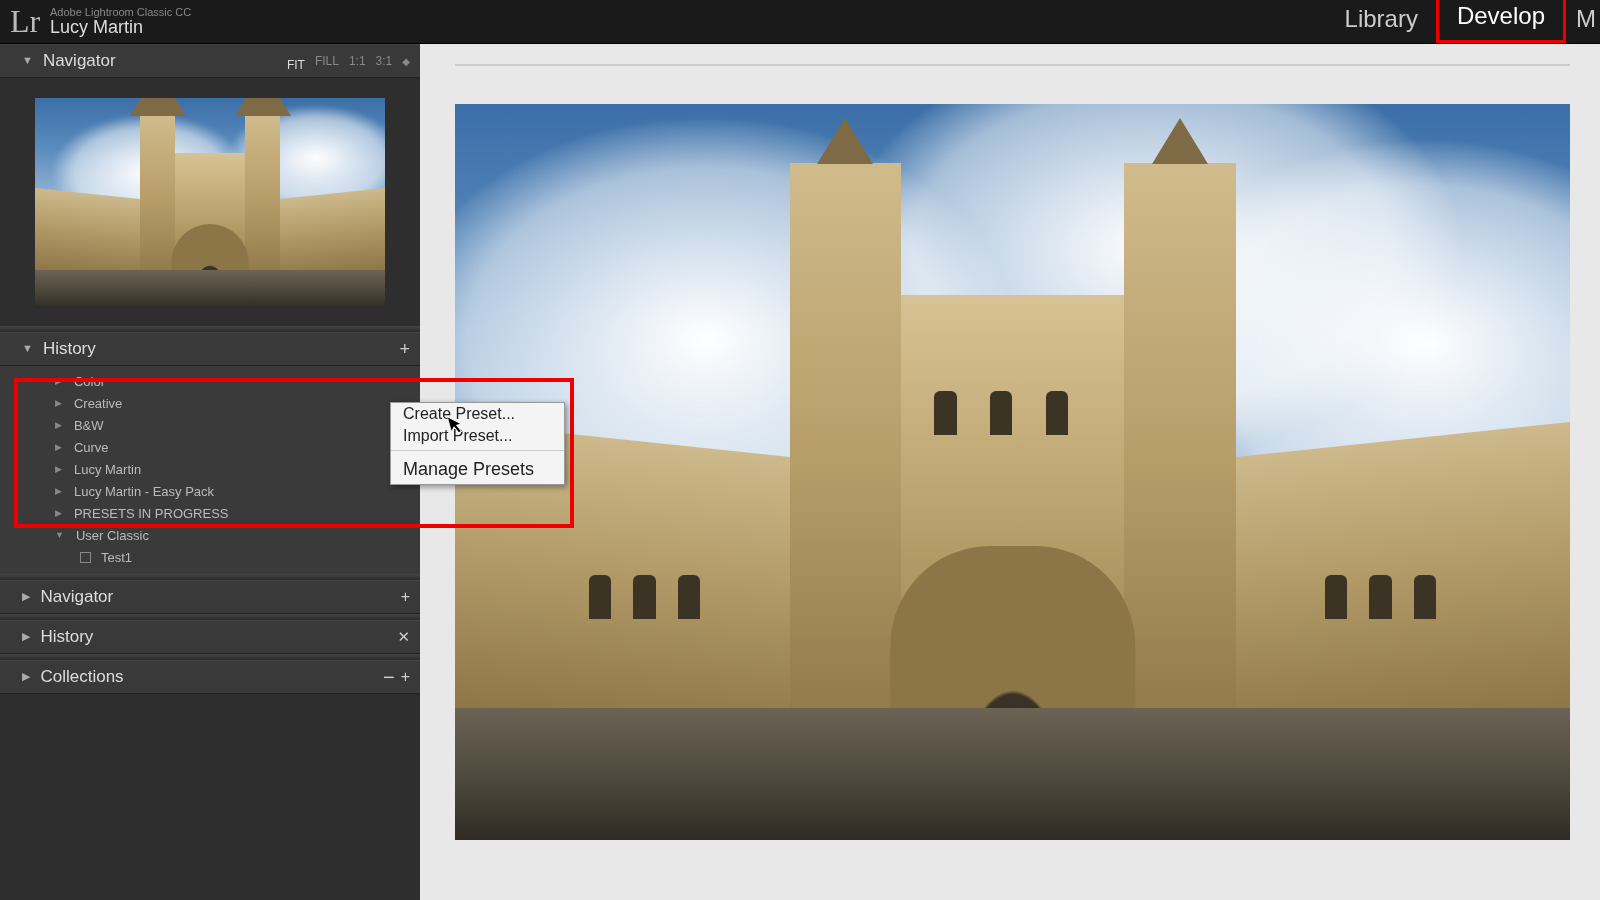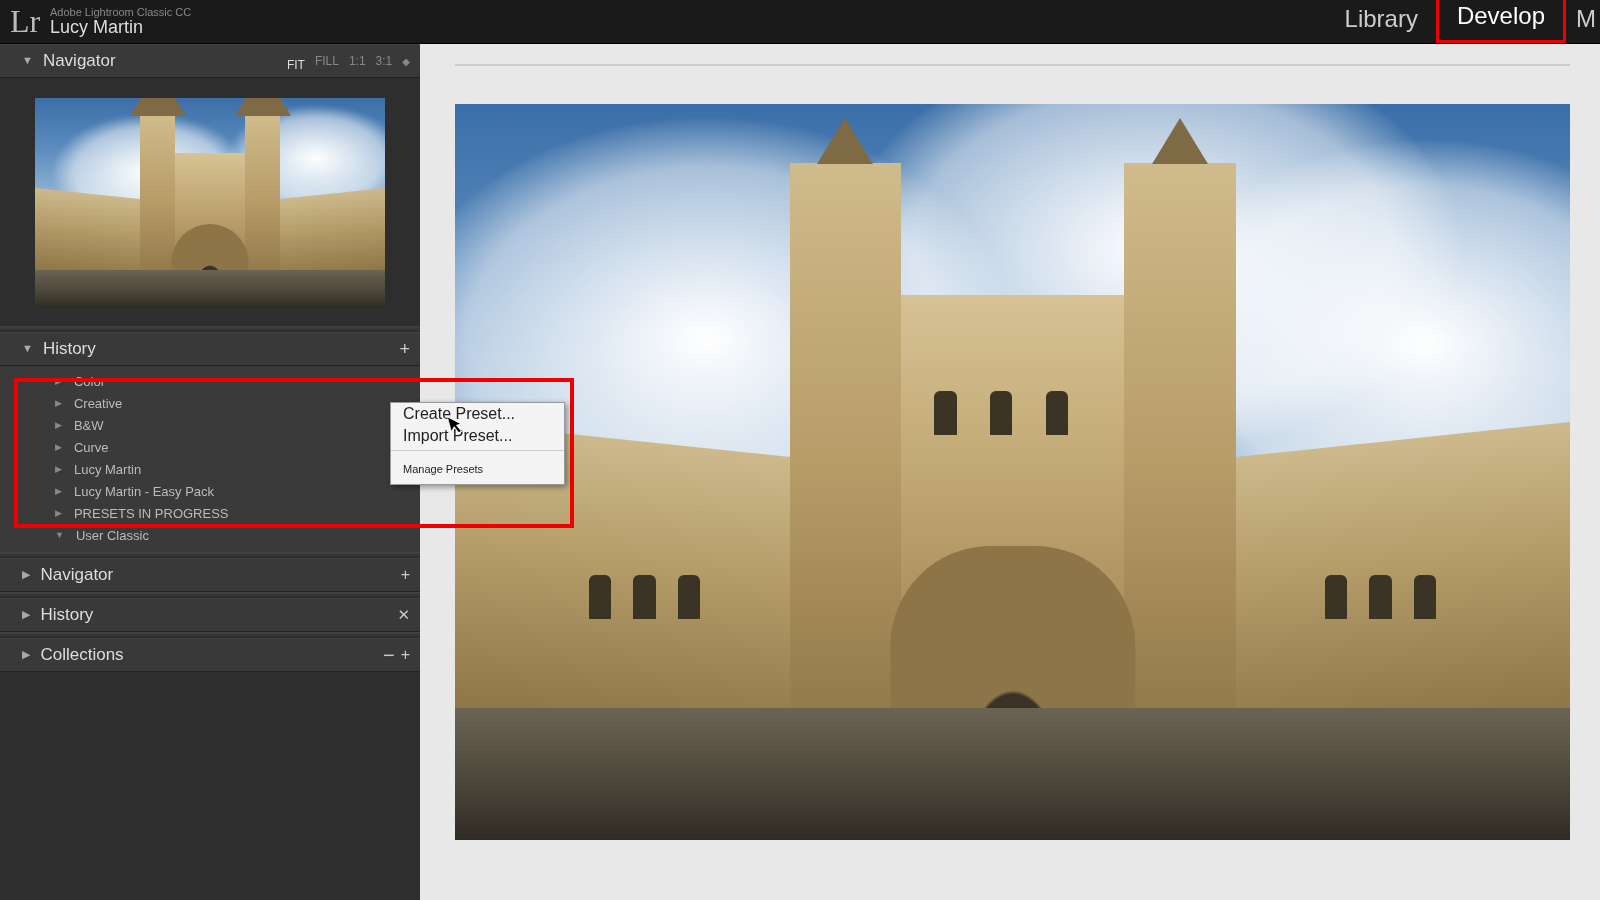--- a/index.html
+++ b/index.html
@@ -40,21 +40,21 @@
 .preset-sub { display:flex; align-items:center; height:22px; padding-left:80px; font-size:13px; color:#bbb;}
 .preset-sub .ico { display:inline-block; width:11px; height:11px; border:1px solid #888; margin-right:10px;}
 
 
 .redbox1 { position:absolute; border:4px solid #e00; pointer-events:none; }
 
 
 .ctx { position:absolute; left:390px; top:358px; width:175px; background:#f4f4f4; border:1px solid #999; box-shadow:2px 2px 6px rgba(0,0,0,0.4); z-index:30;}
 .ctx-item { height:22px; display:flex; align-items:center; padding:0 12px; font-size:16px; color:#222; cursor:pointer;}
 .ctx-sep { height:1px; background:#ccc; margin:3px 0;}
-.ctx-item.tall { height:30px; font-size:11px;text-align:right;}
+.ctx-item.tall { height:30px; font-size:18px;text-align:right;}
 
 
 .cursor { position:absolute; left:450px; top:370px; z-index:40; font-size:16px; color:#000; transform:rotate(-15deg);}
 
 
 .sky { position:absolute; inset:0; background:linear-gradient(180deg,#3b6fa8 0%,#5d8dbf 25%,#a7c2db 55%,#d6e1ea 80%);}
 .cloud { position:absolute; background:radial-gradient(ellipse at center,#fff 0%,#fff8 55%,#fff0 72%); border-radius:50%; filter:blur(2px);}
 .ground { position:absolute; left:0; right:0; bottom:0; height:18%; background:linear-gradient(180deg,#6b6354 0%,#4a4539 60%,#2e2b24 100%);}
 .wing { position:absolute; bottom:12%; background:linear-gradient(180deg,#cdb98c 0%,#b59e6b 40%,#8c7446 100%);}
 .wing.l { left:0; width:30%; height:40%; transform:skewY(6deg); transform-origin:right bottom;}
@@ -161,20 +161,24 @@
           <span>Lucy Martin - Easy Pack</span>
         </div>
       <div class="preset-item">
           <span class="tri">▶</span>
           <span>PRESETS IN PROGRESS</span>
         </div>
       <div class="preset-item">
           <span class="tri">▼</span>
           <span>User Classic</span>
         </div>
+      <div class="preset-sub">
+          <span class="ico"></span>
+          <span>Test1</span>
+        </div>
     </div>
     <div class="hr"></div>
 
     <div class="panel-head">
       <span class="disc">▶</span>
       <span>Navigator</span>
       <span class="plus small">+</span>
     </div>
     <div class="hr"></div>
 

